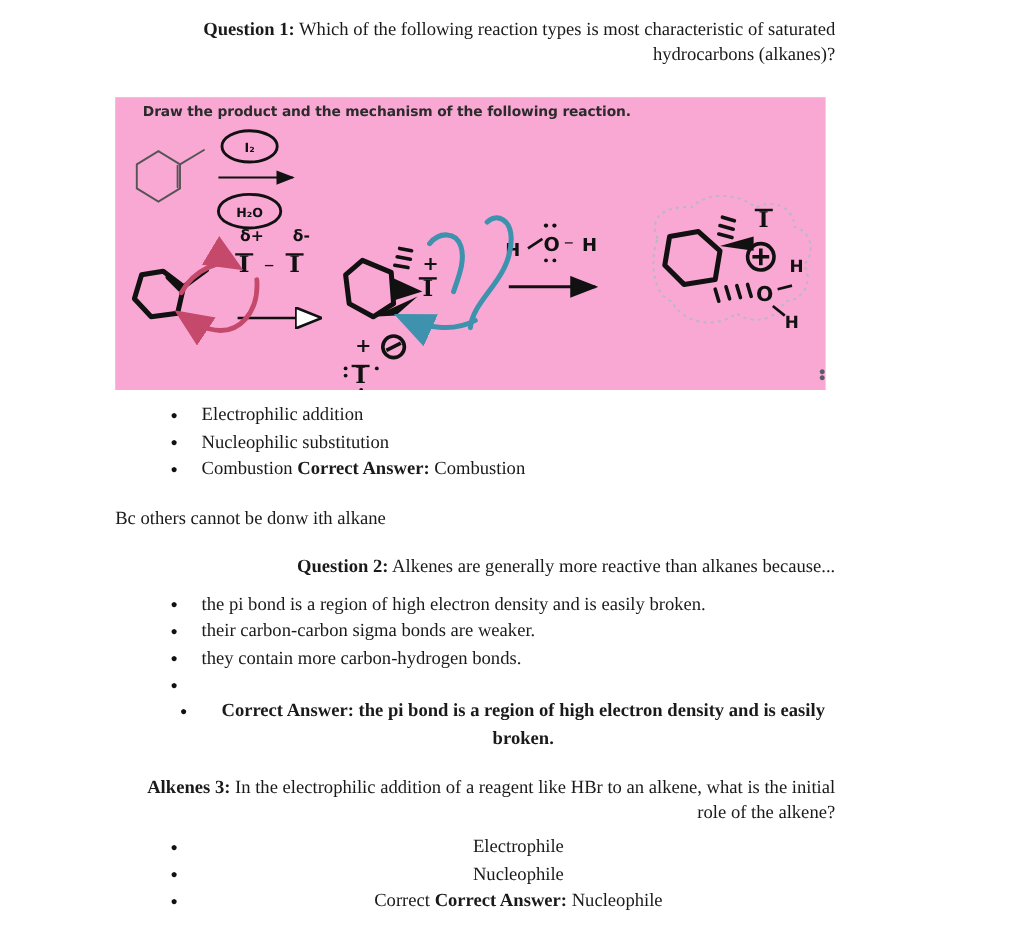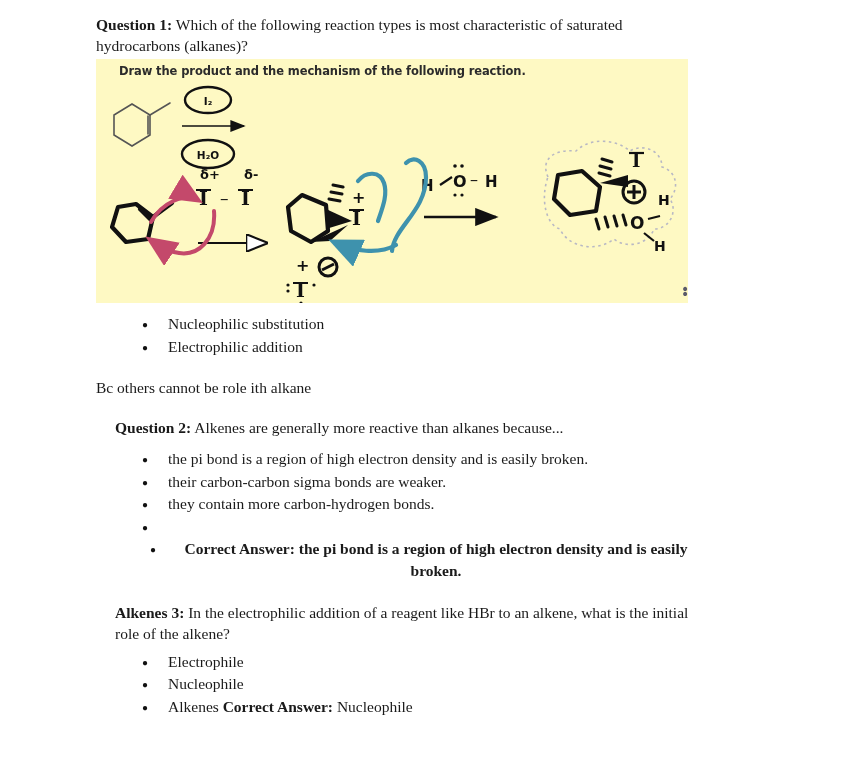--- a/index.html
+++ b/index.html
@@ -24,34 +24,34 @@
   .content {
     position: absolute;
     left: 96px;
     top: 14px;
     width: 600px;
   }
   .qline {
     font-size: 15.5px;
     line-height: 21px;
     margin: 0 0 2px 0;
-    text-align: left;
+    text-align: right;
   }
   .qlabel {
     font-weight: bold;
   }
   .bold { font-weight: bold; }
 
   
   .figure {
     position: relative;
-    margin-top: 3px;
+    margin-top: 25px;
     width: 592px;
     height: 244px;
-    background: #fef9c3;
+    background: #f9a8d4;
     overflow: hidden;
   }
   .fig-caption {
     position: absolute;
     left: 23px;
     top: 5px;
     font-family: "DejaVu Sans", "Liberation Sans", sans-serif;
     font-size: 11.5px;
     font-weight: 600;
     color: #2b2b2b;
@@ -71,21 +71,21 @@
     text-align: center;
   }
   .fig-dots i { display: block; font-style: normal; }
 
   
   ul.opts {
     list-style: none;
     margin: 10px 0 0 0;
     padding: 0 0 0 46px;
   }
-  ul.opts.tight { margin-top: 7px; }
+  ul.opts.tight { margin-top: 7px; text-align: center; }
   ul.opts li {
     position: relative;
     font-size: 15.5px;
     line-height: 22.5px;
     padding-left: 26px;
     margin: 0;
   }
   ul.opts li::before {
     content: "\25CF";
     position: absolute;
@@ -255,42 +255,43 @@
         <text x="558" y="192" font-family="DejaVu Sans, sans-serif" font-size="14" font-weight="bold" fill="#111">H</text>
       </svg>
 
       <div class="fig-dots">
         <i>•</i>
         <i>•</i>
       </div>
     </div>
 
     <ul class="opts">
+      <li><span>Electrophilic addition</span></li>
       <li><span>Nucleophilic substitution</span></li>
-      <li><span>Electrophilic addition</span></li>
+      <li><span>Combustion</span> <span class="bold">Correct Answer:</span><span> Combustion</span></li>
     </ul>
 
-    <p class="para">Bc others cannot be role ith alkane</p>
+    <p class="para">Bc others cannot be donw ith alkane</p>
 
     <div class="q-block">
       <p class="qline"><span class="qlabel">Question 2:</span><span> Alkenes are generally more reactive than alkanes because...</span></p>
     </div>
 
     <ul class="opts">
       <li><span>the pi bond is a region of high electron density and is easily broken.</span></li>
       <li><span>their carbon-carbon sigma bonds are weaker.</span></li>
       <li><span>they contain more carbon-hydrogen bonds.</span></li>
       <li class="blank"><span></span></li>
       <li class="answer"><span> Correct Answer: the pi bond is a region of high electron density and is easily broken.</span></li>
     </ul>
 
     <div class="q-block">
       <p class="qline"><span class="qlabel">Alkenes 3:</span><span> In the electrophilic addition of a reagent like HBr to an alkene, what is the initial role of the alkene?</span></p>
     </div>
 
     <ul class="opts tight">
       <li><span>Electrophile</span></li>
       <li><span>Nucleophile</span></li>
-      <li><span>Alkenes</span> <span class="bold">Correct Answer:</span><span> Nucleophile</span></li>
+      <li><span>Correct</span> <span class="bold">Correct Answer:</span><span> Nucleophile</span></li>
     </ul>
 
   </div>
 </div>
 
 </body></html>

